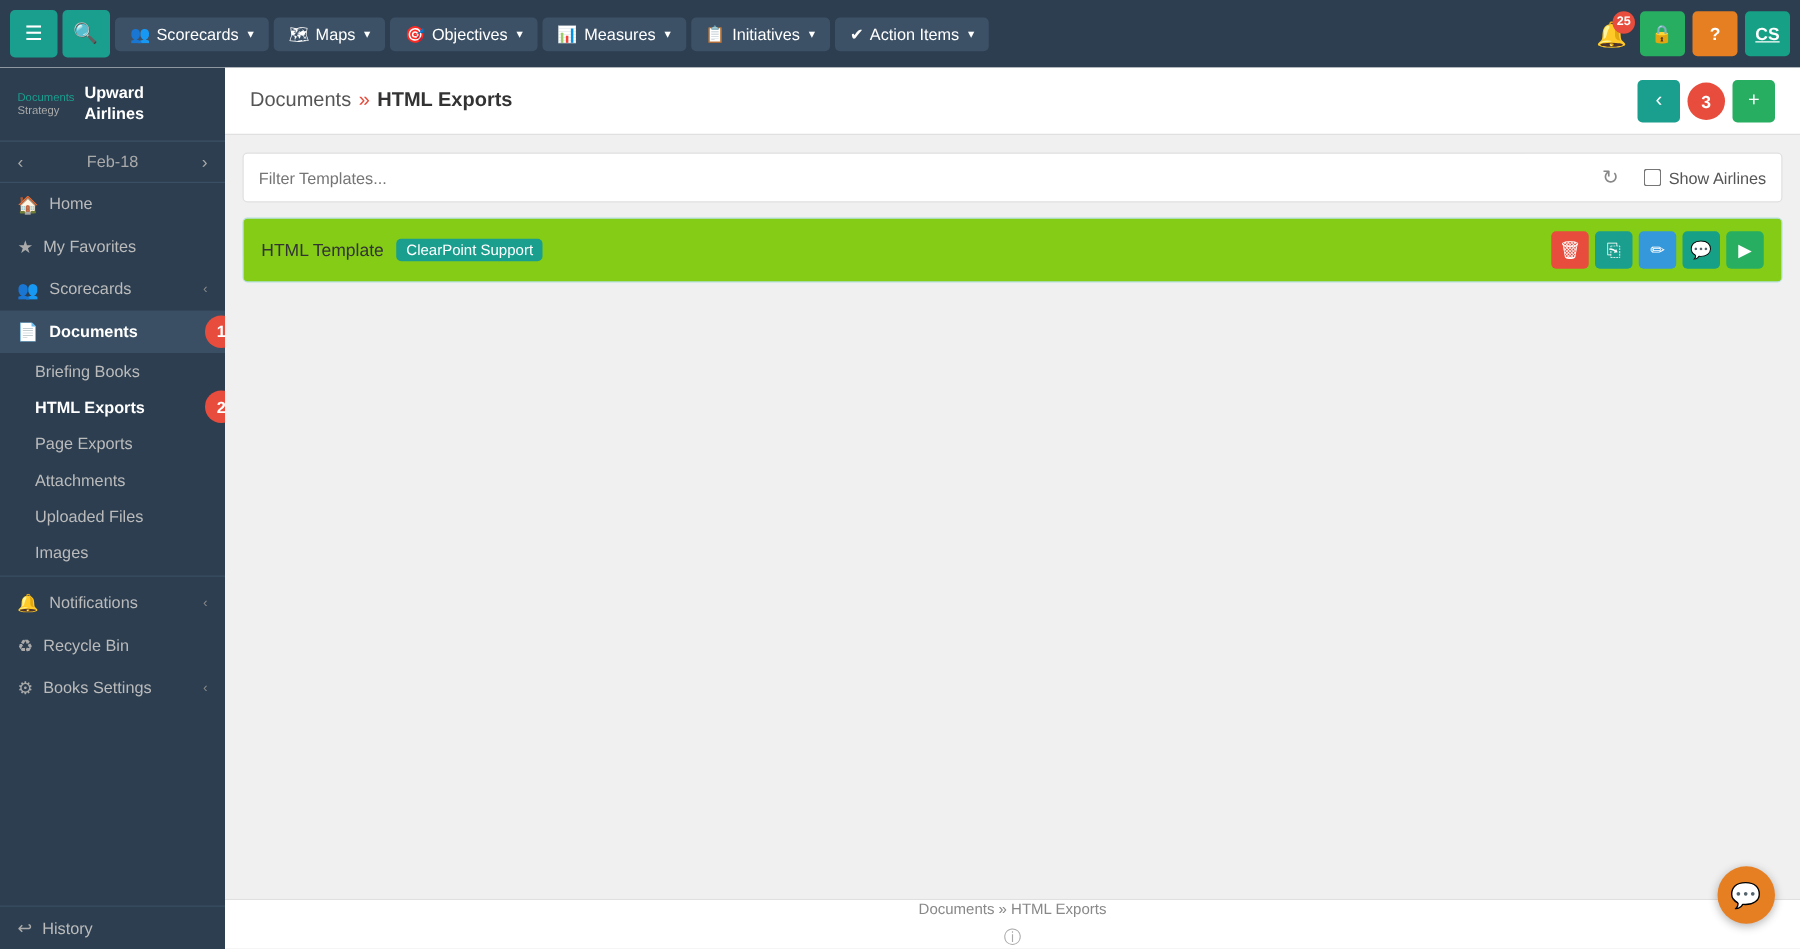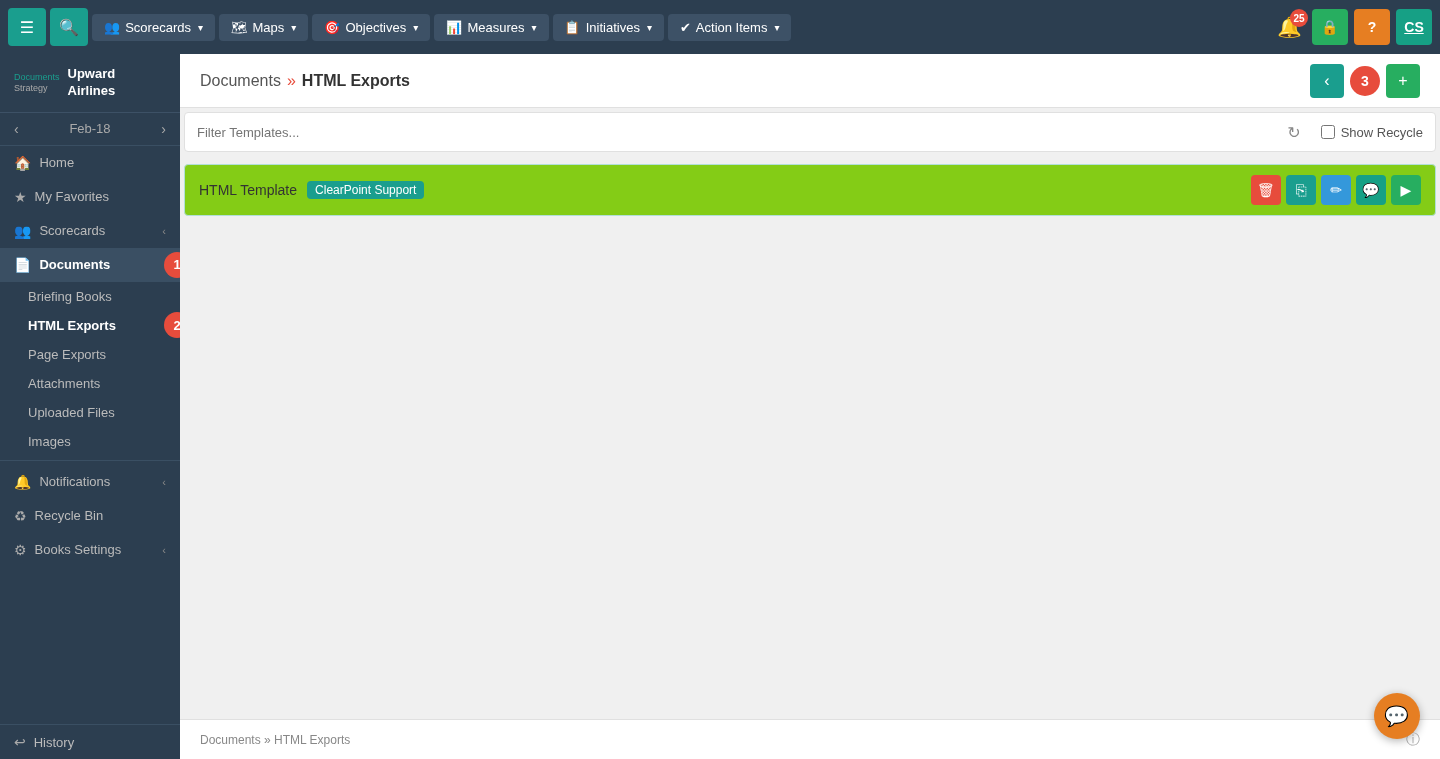--- a/index.html
+++ b/index.html
@@ -179,21 +179,21 @@
       display: flex;
       align-items: center;
       justify-content: center;
       color: #fff;
     }
     .header-btn.teal { background: #1a9e8e; }
     .header-btn.green { background: #27ae60; }
 
     .content-body {
       flex: 1;
-      padding: 4px;
+      padding: 14px;
       overflow-y: auto;
       display: flex;
       flex-direction: column;
       gap: 12px;
     }
     .filter-bar {
       background: #fff;
       border: 1px solid #e0e0e0;
       border-radius: 4px;
       display: flex;
@@ -268,20 +268,21 @@
     
     .content-footer {
       background: #fff;
       border-top: 1px solid #e0e0e0;
       height: 40px;
       display: flex;
       align-items: center;
       padding: 0 20px;
       justify-content: space-between;
       flex-shrink: 0;
+      flex-direction: column;
     }
     .footer-breadcrumb { font-size: 12px; color: #888; }
     .footer-icon { font-size: 14px; color: #aaa; }
 
     
     .chat-btn {
       position: fixed;
       bottom: 20px;
       right: 20px;
       width: 46px;
@@ -480,21 +481,21 @@
 
     <div class="content-body">
 
       <div class="filter-bar">
         <input class="filter-input" type="text" placeholder="Filter Templates..." style="">
         <button class="refresh-btn">
           <span>↻</span>
         </button>
         <div class="show-deleted-wrap">
           <input type="checkbox" class="show-deleted-checkbox" style="">
-          <label class="show-deleted-label">Show Recycle</label>
+          <label class="show-deleted-label">Show Airlines</label>
         </div>
       </div>
 
       <div class="template-row">
         <span class="template-name">HTML Template</span>
         <span class="support-badge">ClearPoint Support</span>
         <div class="template-spacer"></div>
         <div class="template-actions">
           <button class="tpl-btn red" title="Delete">
             <span>🗑</span>

